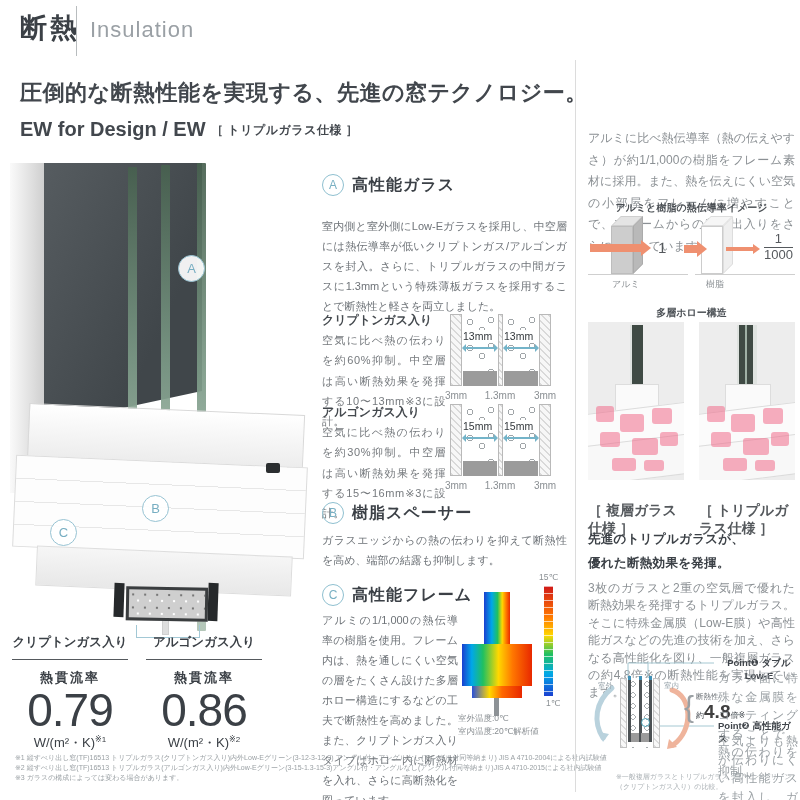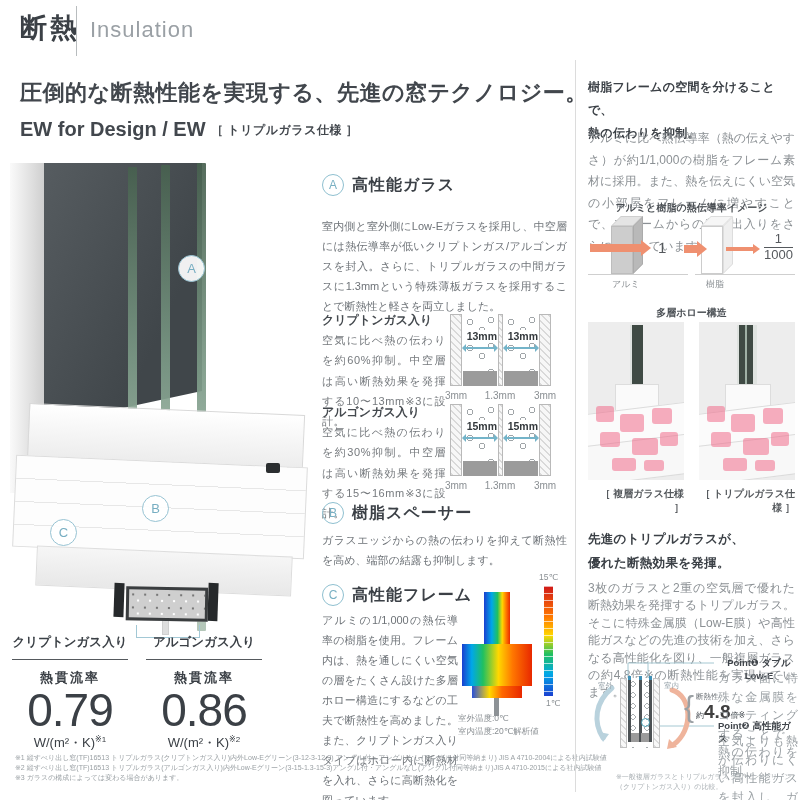--- a/index.html
+++ b/index.html
@@ -68,21 +68,21 @@
   .gd-cav{position:absolute;top:0;width:36px;height:72px;background:#fff;
           background-image:radial-gradient(circle at 8px 8px,#fff 2.2px,#a0a5a8 2.2px 3.2px,transparent 3.4px),
                            radial-gradient(circle at 20px 16px,#fff 2.2px,#a0a5a8 2.2px 3.2px,transparent 3.4px),
                            radial-gradient(circle at 29px 6px,#fff 2.2px,#a0a5a8 2.2px 3.2px,transparent 3.4px);
           background-size:36px 26px;}
   .gd-spacer{position:absolute;left:1px;right:1px;bottom:0;height:15px;background:#9b9b9b;}
   .gd-arrow{position:absolute;left:2px;right:2px;top:33px;height:2px;background:#74b4c9;}
   .gd-arrow::before,.gd-arrow::after{content:"";position:absolute;top:-3px;border:4px solid transparent;}
   .gd-arrow::before{left:-2px;border-right-color:#74b4c9;border-left-width:0;}
   .gd-arrow::after{right:-2px;border-left-color:#74b4c9;border-right-width:0;}
-  .gd-gap{position:absolute;top:16px;left:0;right:0;text-align:right;font-size:10.5px;font-weight:700;color:#33383c;}
+  .gd-gap{position:absolute;top:16px;left:0;right:0;text-align:left;font-size:10.5px;font-weight:400;color:#33383c;}
   .gd-gap span{background:#fff;padding:0 1px;}
   .gd-dim{position:absolute;top:76px;font-size:10px;color:#8a8f93;transform:translateX(-50%);white-space:nowrap;}
 
   
   .th-glass{left:484px;top:592px;width:26px;height:52px;
      background:linear-gradient(to right,#1a3fd0,#00a8e8 30%,#20c060 52%,#ffd800 70%,#ff7800 85%,#e82800);}
   .th-body{left:462px;top:644px;width:70px;height:42px;
      background:linear-gradient(to right,#1a3fd0 0%,#00a8e8 14%,#20c060 30%,#ffd800 52%,#ff7800 72%,#e82800 100%);}
   .th-foot{left:472px;top:686px;width:50px;height:12px;
      background:linear-gradient(to right,#2a50d8,#ffd800 35%,#ff6800 60%,#e82800);}
@@ -124,21 +124,21 @@
   .base-line{position:absolute;height:1px;background:#cfcfcf;}
   .d-label{font-size:9px;color:#8a8f93;}
 
   
   .hollowimg{width:96px;height:158px;background:#ededed;overflow:hidden;}
   .h-glass{position:absolute;top:3px;height:88px;background:linear-gradient(to right,#dfe3e0 0 2px,#3f4a44 2px,#3f4a44);}
   .h-sash{position:absolute;top:62px;width:44px;height:32px;background:#fafafa;border:1px solid #ddd;}
   .h-frame1{position:absolute;left:-8px;top:86px;width:112px;height:44px;background:#fbfbfb;border:1px solid #dcdcdc;transform:rotate(-7deg);}
   .h-frame2{position:absolute;left:-6px;top:118px;width:110px;height:40px;background:#f8f8f8;border:1px solid #dcdcdc;transform:rotate(-7deg);}
   .h-pink{position:absolute;background:rgba(241,108,138,.55);border-radius:3px;}
-  .h-lbl{font-size:10px;font-weight:700;color:#55595d;text-align:right;}
+  .h-lbl{font-size:14px;font-weight:700;color:#55595d;text-align:left;margin-top:15px;}
 
   
   .pt-glass{left:620px;top:678px;width:40px;height:70px;background:#fff;}
   .pt-hatch{position:absolute;top:0;width:7px;height:70px;border:1px solid #c2c2c2;
             background:repeating-linear-gradient(45deg,#dcdcdc 0 1.5px,#f8f8f8 1.5px 5px);}
   .pt-gap{position:absolute;top:0;width:8px;height:70px;
           background-image:radial-gradient(circle at 4px 6px,#fff 1.8px,#a8adb0 1.8px 2.6px,transparent 2.8px);
           background-size:8px 11px;}
   .pt-pane{position:absolute;top:0;width:3px;height:64px;background:#4c5154;}
   .pt-cap{position:absolute;top:-2px;width:3px;height:4px;background:#3f8fb5;}
@@ -272,24 +272,20 @@
     <div class="stat-value">0.86</div>
     <div class="stat-unit"><span>W/(m²・K)</span><sup>※2</sup></div>
   </div>
 
   <div class="abs footnote" style="left:15px;top:753px;">※1 縦すべり出し窓(TF)16513 トリプルガラス(クリプトンガス入り)内外Low-Eグリーン(3-12-3-12-3) アングル付・アングルなし(アングル付同等納まり) JIS A 4710-2004による社内試験値</div>
   <div class="abs footnote" style="left:15px;top:763px;">※2 縦すべり出し窓(TF)16513 トリプルガラス(アルゴンガス入り)内外Low-Eグリーン(3-15-1.3-15-3)アングル付・アングルなし(アングル付同等納まり)JIS A 4710-2015による社内試験値</div>
   <div class="abs footnote" style="left:15px;top:773px;">※3 ガラスの構成によっては変わる場合があります。</div>
 
   <div class="abs v-div"></div>
 
-  <div class="abs r-head" style="left:588px;top:76px;width:210px;">
-    <div>樹脂フレームの空間を分けることで、</div>
-    <div>熱の伝わりを抑制。</div>
-  </div>
   <div class="abs r-body" style="left:588px;top:128px;width:207px;">アルミに比べ熱伝導率（熱の伝えやすさ）が約1/1,000の樹脂をフレーム素材に採用。また、熱を伝えにくい空気の小部屋をフレームに増やすことで、フレームからの熱の出入りをさらに抑制しています。</div>
   <div class="abs r-cap" style="left:588px;top:201px;">アルミと樹脂の熱伝導率イメージ</div>
 
   <div class="abs" style="left:588px;top:214px;width:207px;height:72px;">
     <div class="base-line" style="left:0;top:60px;width:100px;"></div>
     <div class="base-line" style="left:107px;top:60px;width:100px;"></div>
 
     <div class="slab-top" style="left:28px;top:2px;background:#e4e4e4;border:1px solid #cfcfcf;"></div>
     <div class="slab-side" style="left:45px;top:7px;background:#b9b9b9;border:1px solid #ababab;"></div>
     <div class="slab-front" style="left:23px;top:12px;background:#cdcdcd;border:1px solid #bdbdbd;"></div>

